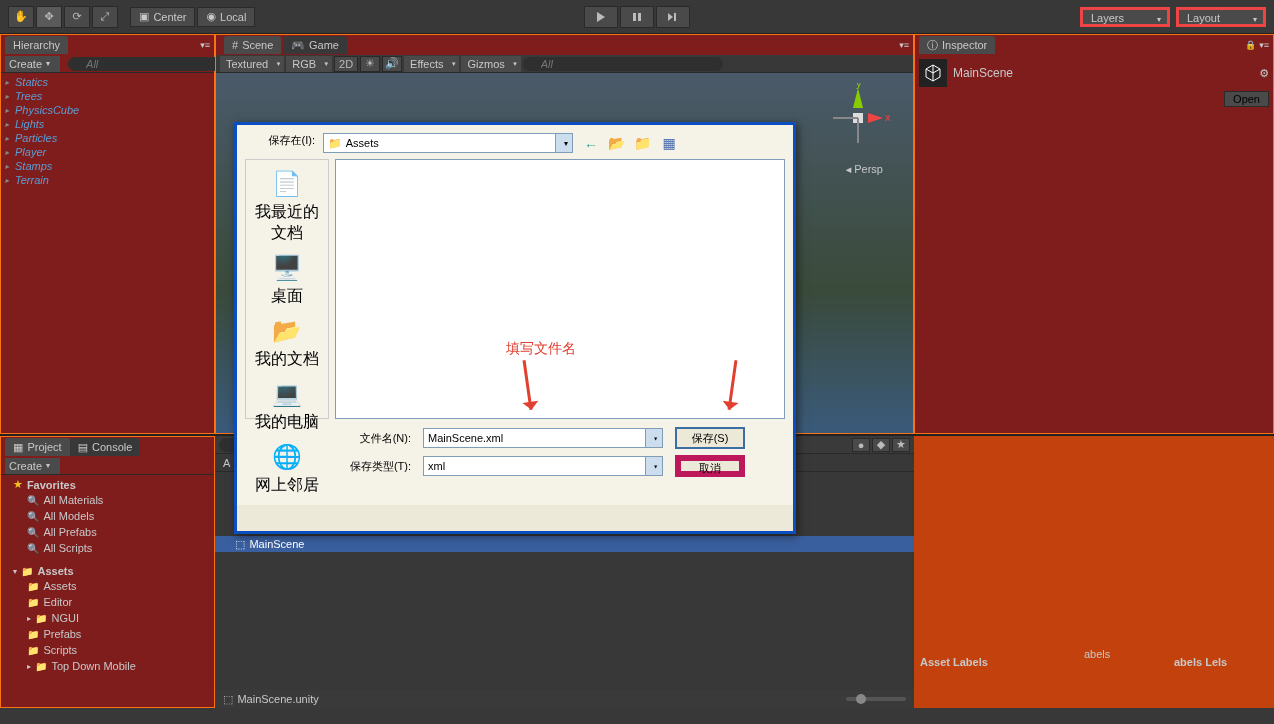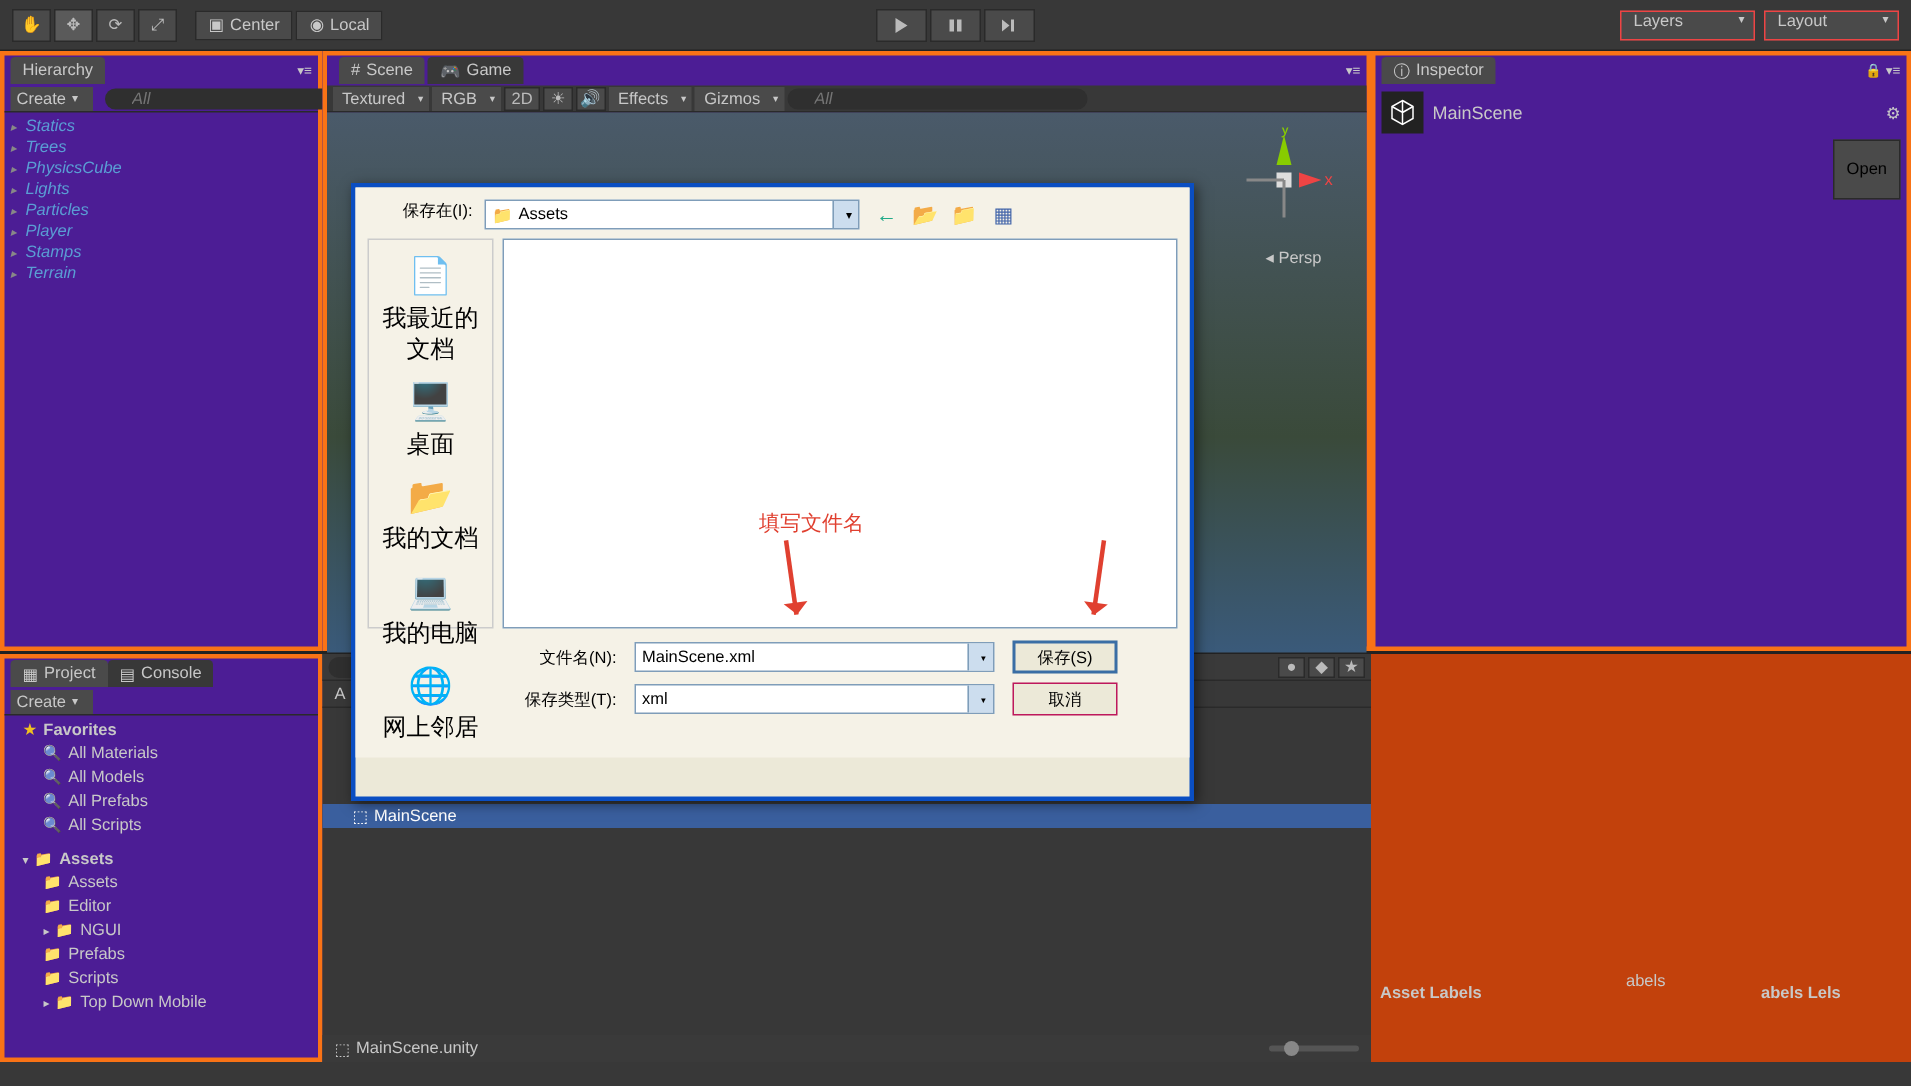--- a/index.html
+++ b/index.html
@@ -6,27 +6,27 @@
 body { background: #383838; color: #c8c8c8; width: 1274px; height: 724px; overflow: hidden; position: relative; }
 
 
 .toolbar { height: 34px; background: #383838; display: flex; align-items: center; padding: 0 8px; border-bottom: 1px solid #222; }
 .tool-group { display: flex; gap: 2px; margin-right: 12px; }
 .tool-btn { width: 26px; height: 22px; background: #4a4a4a; border: 1px solid #2a2a2a; display: flex; align-items: center; justify-content: center; cursor: pointer; color: #bbb; }
 .tool-btn.active { background: #5a5a5a; }
 .toggle-btn { height: 20px; padding: 0 8px; background: #4a4a4a; border: 1px solid #2a2a2a; display: flex; align-items: center; gap: 4px; cursor: pointer; font-size: 11px; }
 .play-group { position: absolute; left: 50%; transform: translateX(-50%); display: flex; gap: 2px; }
 .play-btn { width: 34px; height: 22px; background: #4a4a4a; border: 1px solid #2a2a2a; display: flex; align-items: center; justify-content: center; cursor: pointer; }
-.dropdown-btn { height: 20px; padding: 0 20px 0 8px; background: #4a4a4a; border: 1px solid #ef4444; position: relative; display: flex; align-items: flex-start; min-width: 90px; }
+.dropdown-btn { height: 20px; padding: 0 20px 0 8px; background: #4a4a4a; border: 3px solid #ef4444; position: relative; display: flex; align-items: flex-end; min-width: 90px; }
 .dropdown-btn::after { content: "▾"; position: absolute; right: 6px; font-size: 8px; }
 .right-tools { margin-left: auto; display: flex; gap: 6px; }
 
 
 .main-area { display: flex; height: 400px; }
-.panel { background: #4c1d95; border: 3px solid #f97316; }
+.panel { background: #7f1d1d; border: 1px solid #f97316; }
 .panel-tab { height: 18px; background: #4a4a4a; padding: 2px 8px; display: inline-flex; align-items: center; gap: 4px; border-radius: 3px 3px 0 0; }
 .panel-tab.inactive { background: #383838; }
 .panel-header { height: 20px; display: flex; align-items: center; padding: 0 4px; }
 
 
 .hierarchy { width: 215px; }
 .create-bar { height: 18px; display: flex; align-items: center; padding: 0 4px; gap: 8px; border-bottom: 1px solid #2a2a2a; }
 .create-btn { padding: 0 10px 0 4px; background: #4a4a4a; height: 16px; display: flex; align-items: center; position: relative; }
 .create-btn::after { content: "▾"; margin-left: 4px; font-size: 8px; }
 .search-field { flex: 1; height: 14px; background: #2f2f2f; border: none; border-radius: 7px; padding: 0 8px 0 18px; color: #888; font-style: italic; }
@@ -41,21 +41,21 @@
 .scene-drop { padding: 0 16px 0 6px; height: 16px; background: #4a4a4a; position: relative; display: flex; align-items: center; }
 .scene-drop::after { content: "▾"; position: absolute; right: 4px; font-size: 7px; }
 .scene-view { background: linear-gradient(180deg, #4a5a6a 0%, #3a4a3a 60%, #3a5a7a 100%); height: 360px; position: relative; }
 .gizmo { position: absolute; top: 10px; right: 20px; width: 70px; height: 70px; }
 .persp { position: absolute; top: 90px; right: 30px; font-size: 11px; }
 
 
 .inspector { width: 360px; }
 .insp-header { padding: 4px; display: flex; align-items: center; gap: 6px; }
 .unity-cube { width: 28px; height: 28px; background: #222; display: flex; align-items: center; justify-content: center; }
-.open-btn { margin-left: auto; padding: 13px 8px; background: #4a4a4a; border: 1px solid #2a2a2a; }
+.open-btn { margin-left: auto; padding: 1px 8px; background: #4a4a4a; border: 1px solid #2a2a2a; }
 
 
 .bottom-area { display: flex; height: 274px; border-top: 2px solid #222; }
 .project-panel { width: 215px; }
 .project-tree { padding: 2px 0; }
 .tree-group { padding: 1px 4px 1px 12px; display: flex; align-items: center; gap: 4px; cursor: pointer; }
 .tree-group.fav { color: #c8c8c8; }
 .tree-sub { padding-left: 26px; display: flex; align-items: center; gap: 4px; height: 16px; cursor: pointer; }
 .star { color: #f0c020; }
 .search-ico { color: #c0a040; font-size: 10px; }
@@ -96,21 +96,21 @@
 .annotation { position: absolute; top: 180px; left: 170px; color: #e04030; font-family: 'SimSun', sans-serif; font-size: 14px; }
 .arrow { position: absolute; width: 3px; height: 50px; background: #e04030; }
 .arrow::after { content: ""; position: absolute; bottom: -8px; left: -6px; border: 8px solid transparent; border-top-color: #e04030; }
 .arrow1 { top: 200px; left: 190px; transform: rotate(-8deg); }
 .arrow2 { top: 200px; left: 395px; transform: rotate(8deg); }
 .dlg-bottom { margin-top: 8px; }
 .dlg-brow { display: flex; align-items: center; gap: 12px; margin-bottom: 6px; padding-left: 90px; }
 .dlg-input { width: 240px; height: 20px; border: 1px solid #7f9db9; background: #fff; padding: 0 4px; position: relative; display: flex; align-items: center; font-family: monospace; }
 .dlg-input::after { content: ""; position: absolute; right: 0; top: 0; width: 16px; height: 100%; background: #cde; border-left: 1px solid #7f9db9; }
 .dlg-input::before { content: "▾"; position: absolute; right: 4px; font-size: 8px; z-index: 1; }
-.dlg-btn { width: 70px; height: 22px; border: 1px solid #be185d; background: #ece9d8; cursor: pointer; font-family: 'SimSun', sans-serif; }
+.dlg-btn { width: 70px; height: 22px; border: 6px solid #be185d; background: #ece9d8; cursor: pointer; font-family: 'SimSun', sans-serif; }
 .dlg-btn.primary { border: 2px solid #3a6ea5; }
 svg { display: block; }
 </style>
 </head>
 <body>
 
 <div class="toolbar">
   <div class="tool-group">
     <div class="tool-btn">✋</div>
     <div class="tool-btn active">✥</div>

